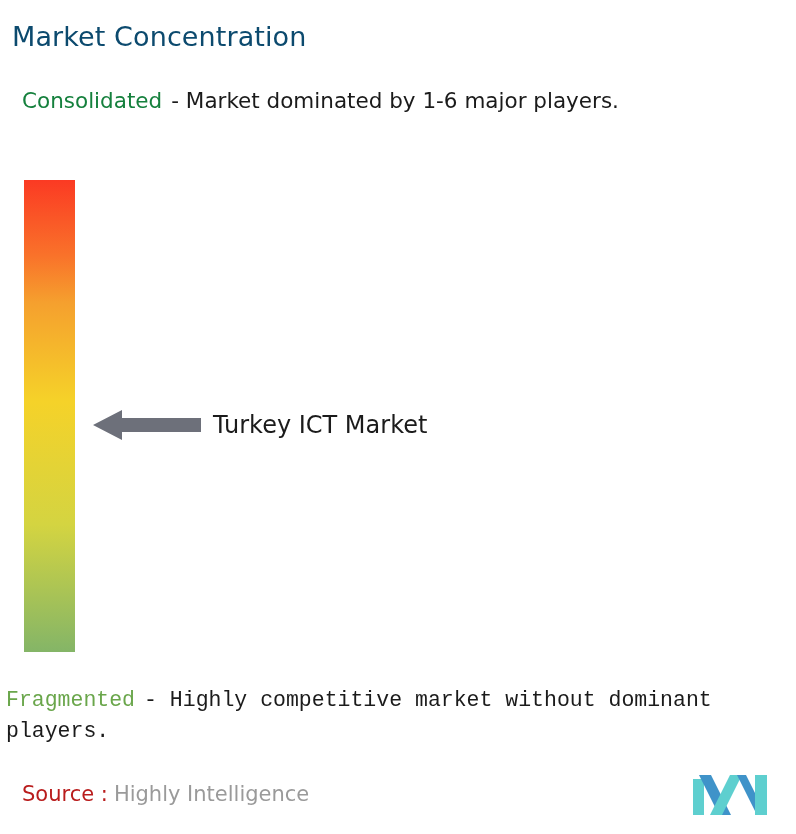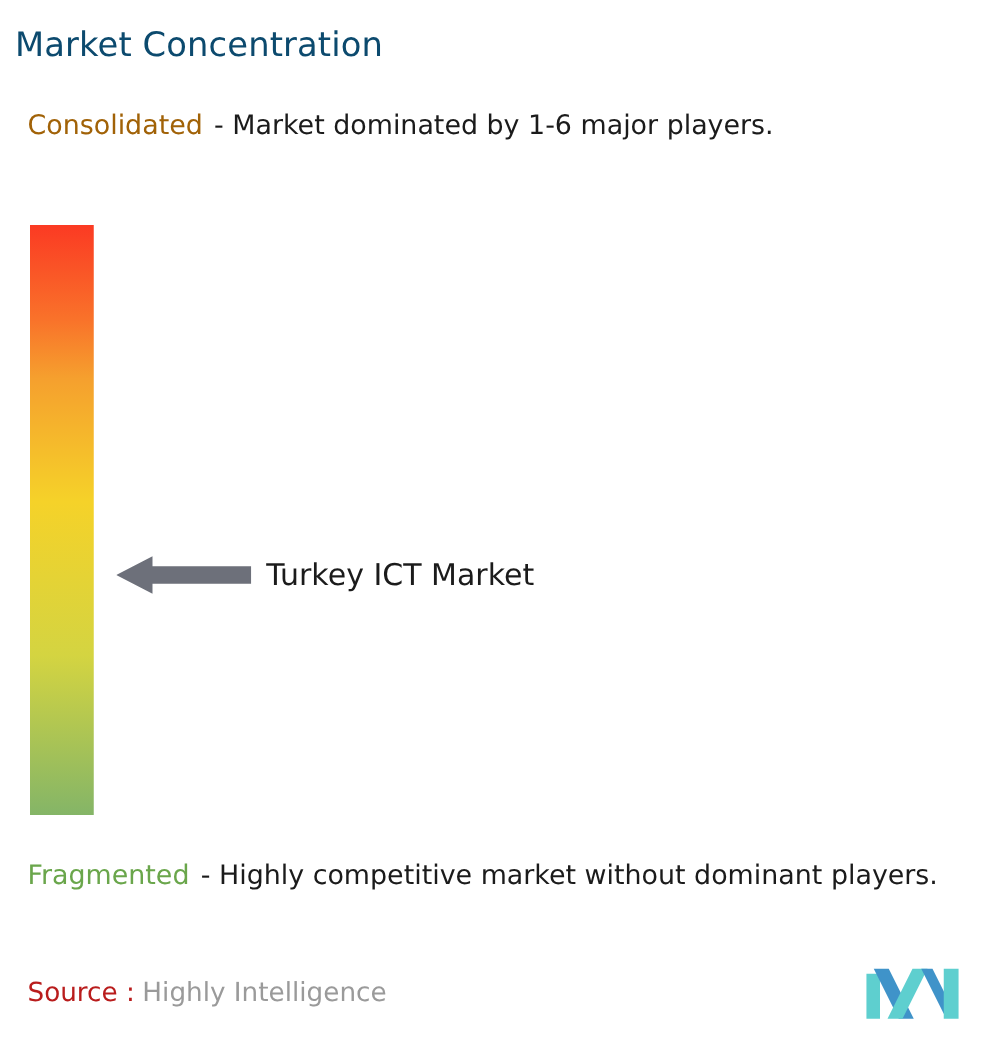--- a/index.html
+++ b/index.html
@@ -39,29 +39,30 @@
     position: absolute;
     left: 22px;
     top: 85px;
     width: 756px;
     font-size: 21.5px;
     line-height: 31px;
     color: #1b1b1b;
   }
   #bottom-description {
     position: absolute;
-    left: 22px;
+    left: 6px;
     top: 685px;
     width: 766px;
     font-size: 21.5px;
     line-height: 31px;
     color: #1b1b1b;
+    font-family: Liberation Mono, monospace;
   }
   .tag-consolidated {
-    color: #a16207;
+    color: #15803d;
   }
   .tag-fragmented {
     color: #6aa64b;
   }
   .desc-gap {
     display: inline-block;
     width: 9px;
   }
 
   
@@ -137,21 +138,21 @@
 <div class="stage">
 
   <div id="chart-title">Market Concentration</div>
 
   <div id="top-description">
     <span class="tag-consolidated">Consolidated</span><span class="desc-gap"></span><span>- Market dominated by 1-6 major players.</span>
   </div>
 
   <div id="gradient-bar" style="background: linear-gradient(rgb(251, 58, 35) 0%, rgb(249, 114, 42) 16%, rgb(245, 160, 46) 26%, rgb(245, 210, 41) 47%, rgb(212, 212, 65) 73%, rgb(132, 181, 103) 100%);"></div>
 
-  <div id="pointer-group" style="top: 404px; margin-top: 35px;">
+  <div id="pointer-group" style="top: 404px;">
     <svg id="pointer-arrow" viewBox="0 0 108 34" preserveAspectRatio="none">
       <polygon points="0,17 29,2 29,10 108,10 108,24 29,24 29,32" fill="#6d707a"></polygon>
     </svg>
     <span id="pointer-label">Turkey ICT Market</span>
   </div>
 
   <div id="bottom-description">
     <span class="tag-fragmented">Fragmented</span><span class="desc-gap"></span><span>- Highly competitive market without dominant players.</span>
   </div>
 

